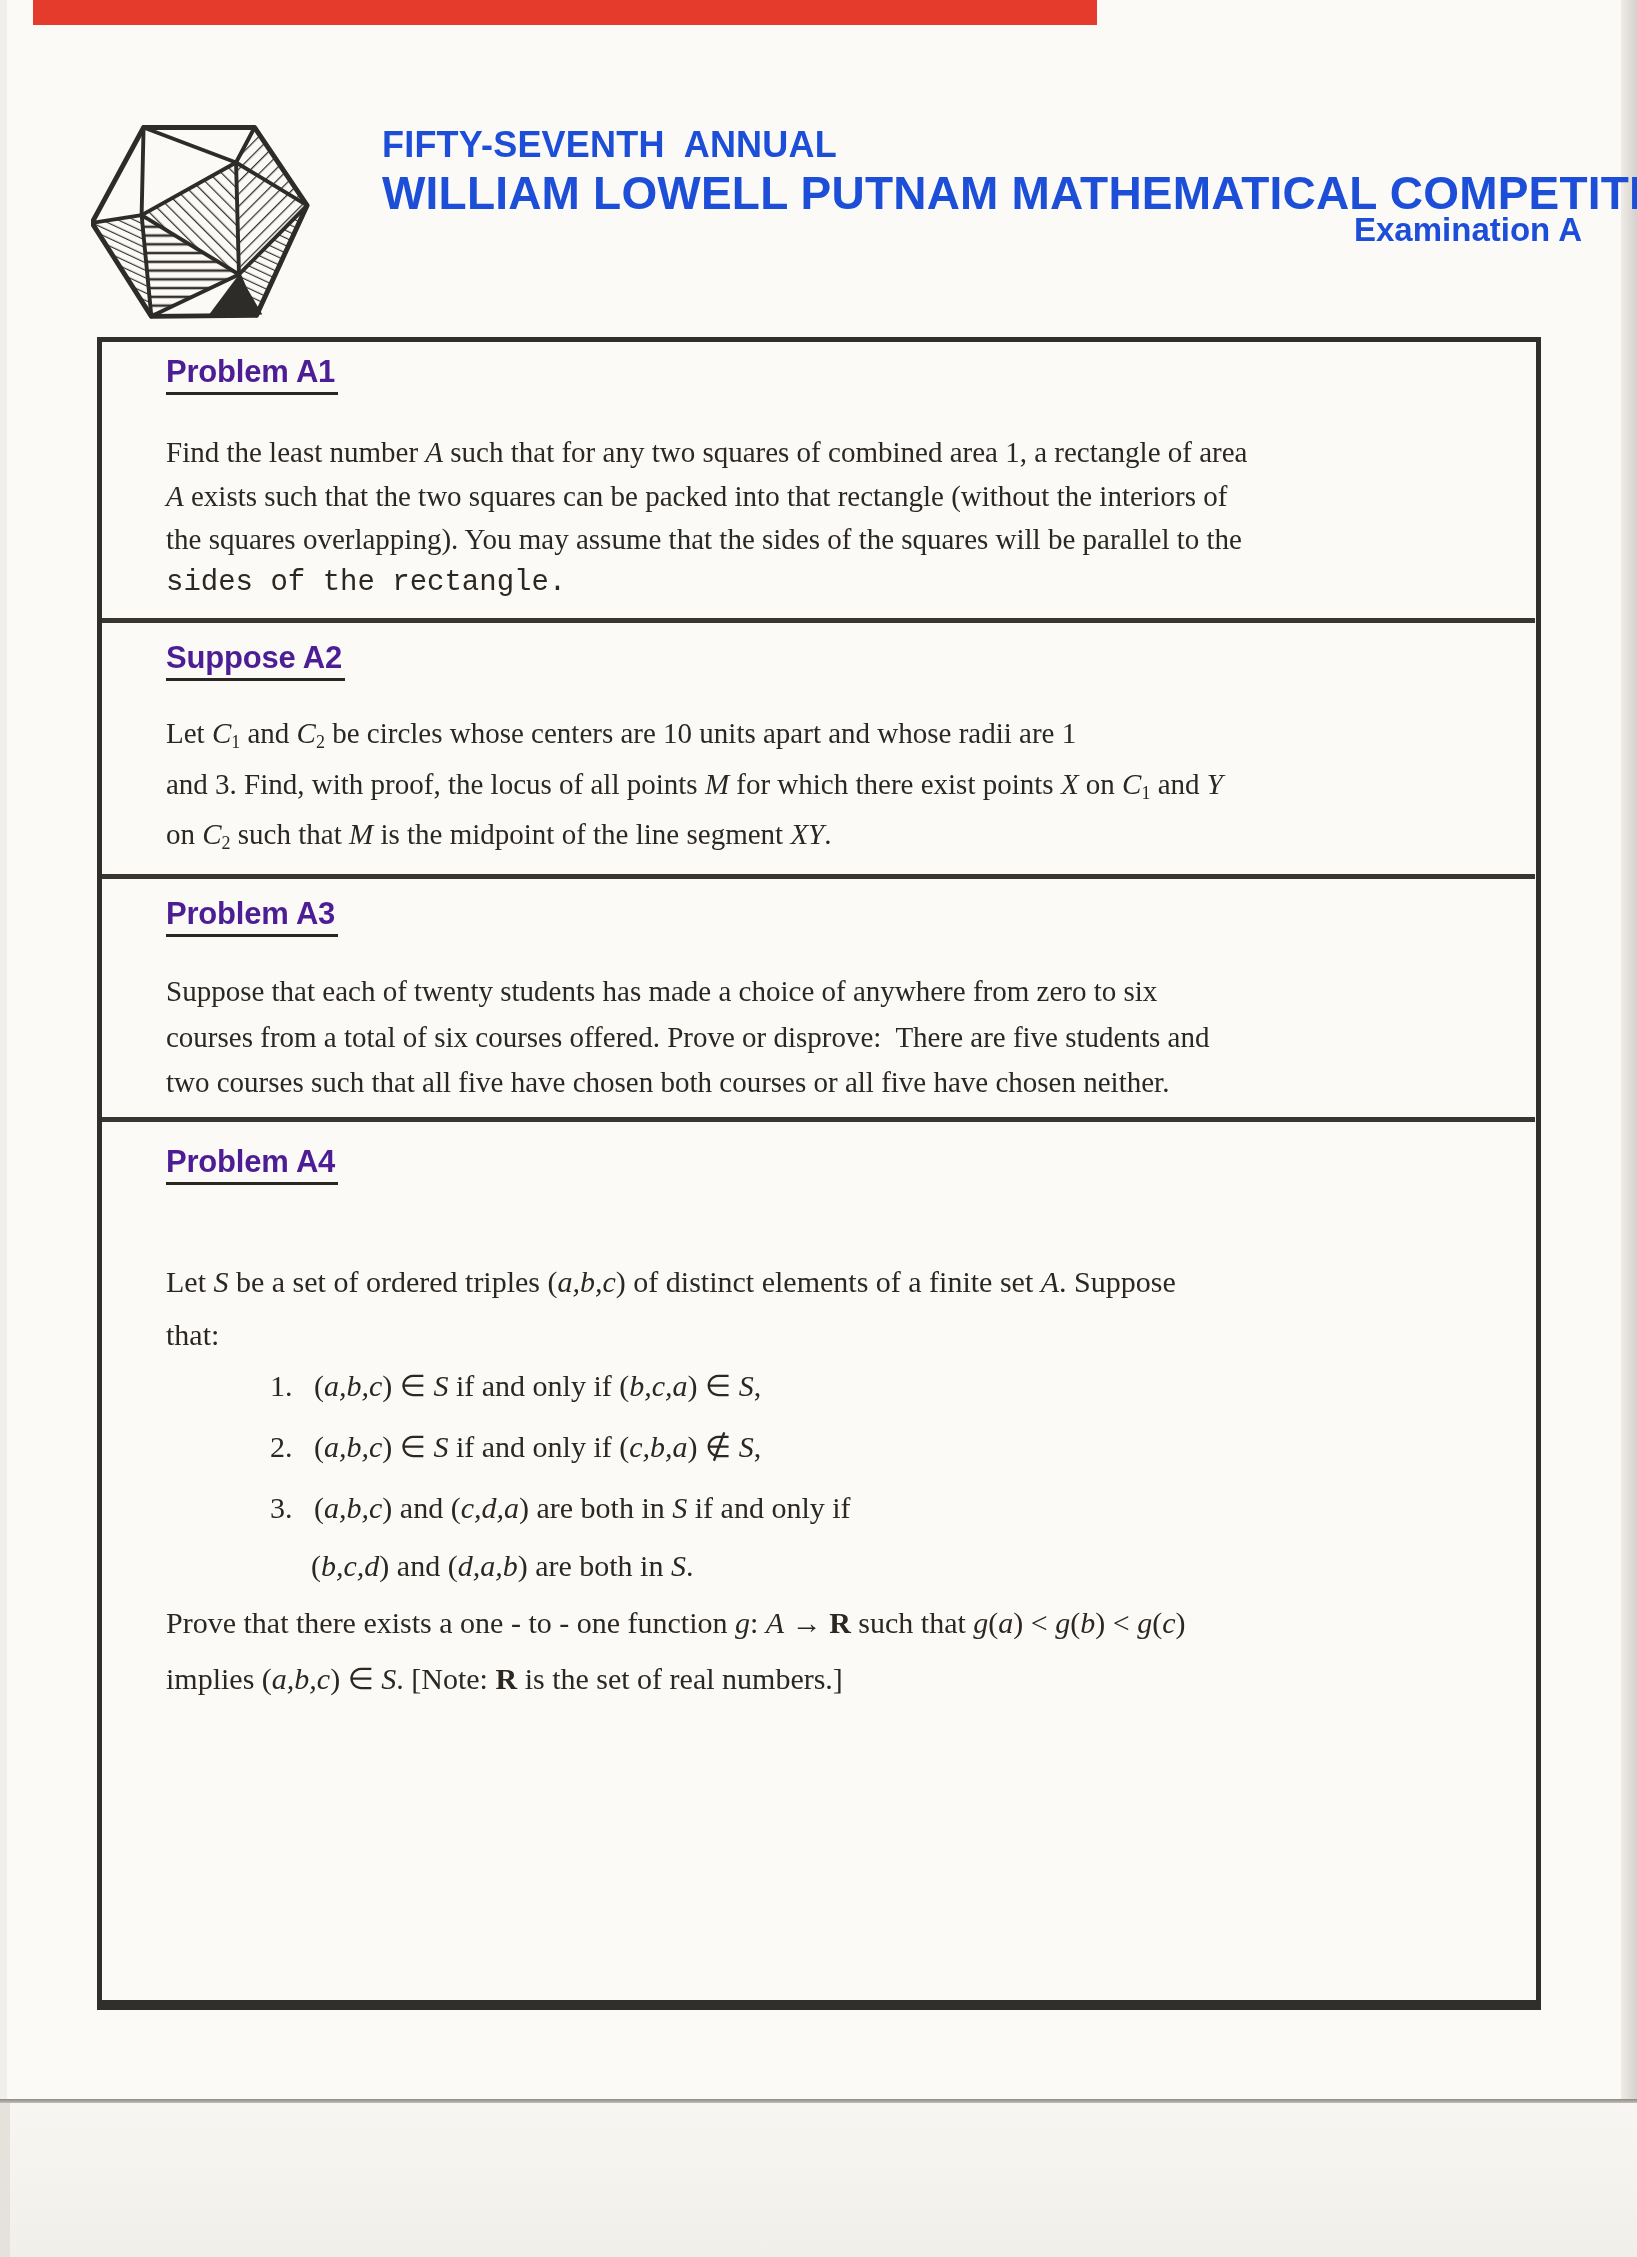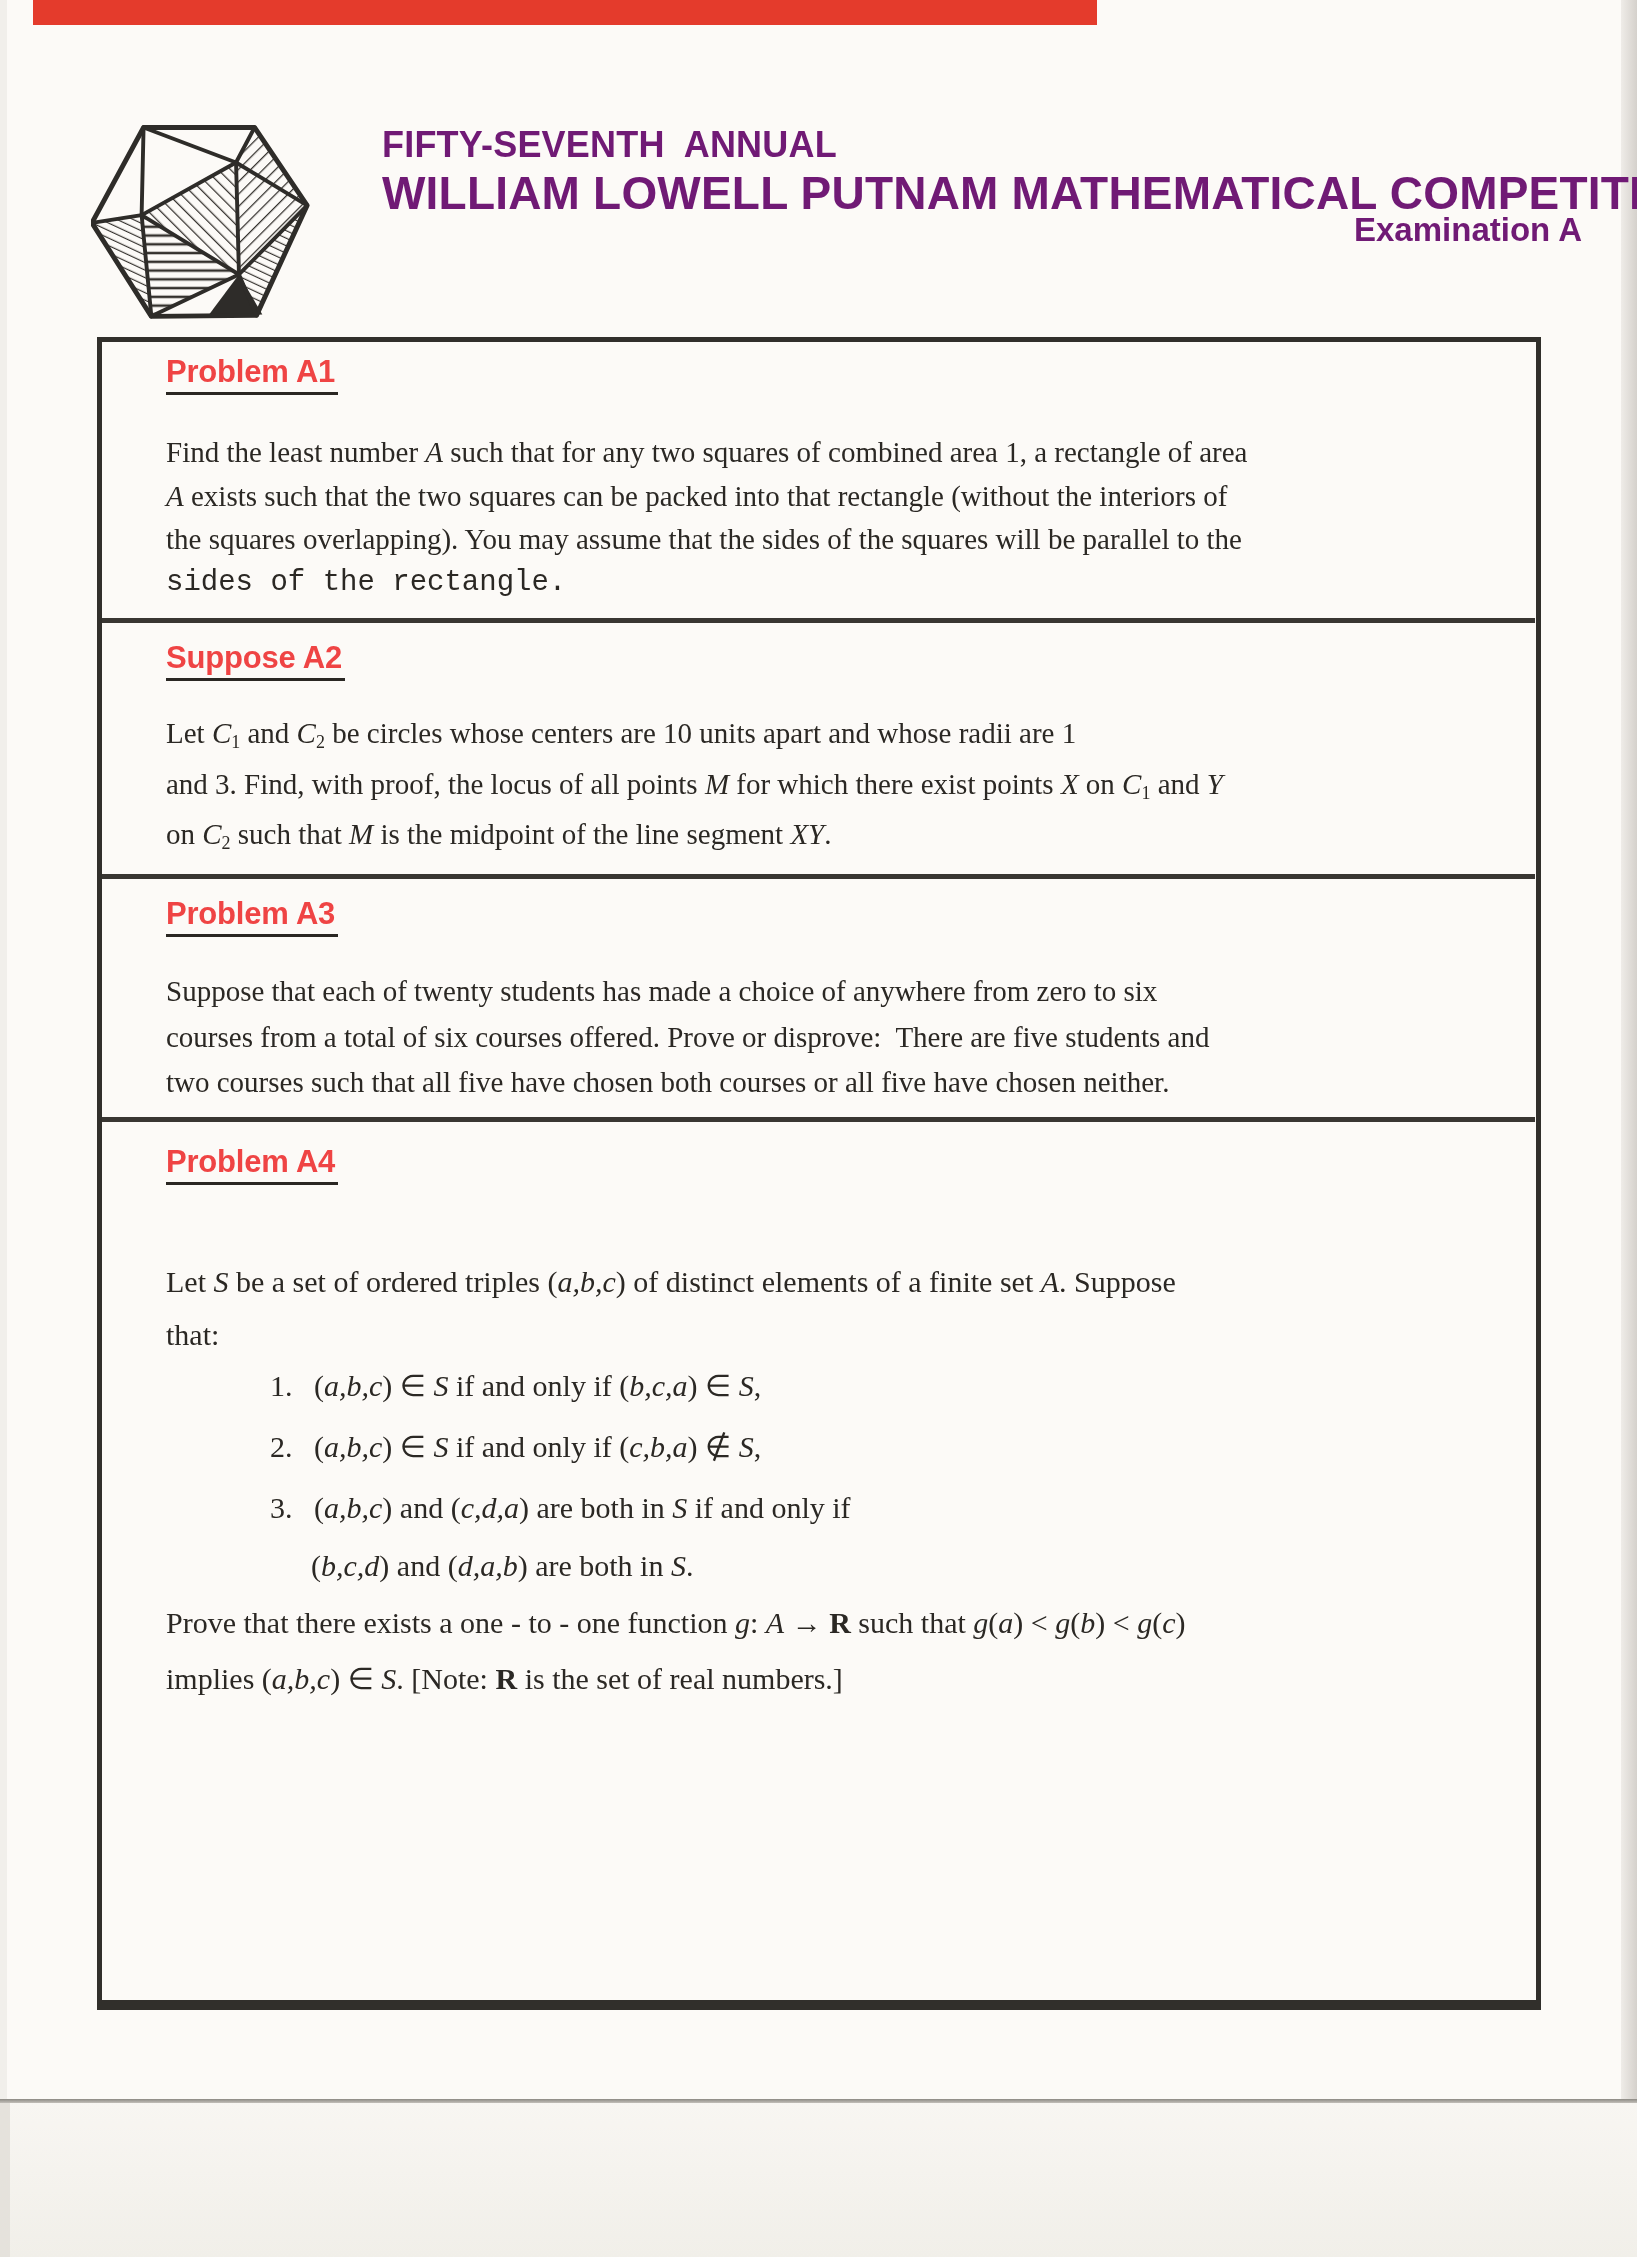--- a/index.html
+++ b/index.html
@@ -16,42 +16,42 @@
     background:linear-gradient(to right,#efece8,#d3cfca);}
   .left-edge{position:absolute;left:0;top:0;width:6.8px;height:2101px;background:#f1efeb;}
   .sheet-edge-line{position:absolute;left:0;top:2099px;width:1638px;height:3.9px;
     background:linear-gradient(to bottom,#8d8a84,#c2bfb9);}
   .lower-sheet{position:absolute;left:0;top:2103px;width:1638px;height:154px;
     background:linear-gradient(to bottom,#f8f6f2,#f1efe9);}
   .lower-sheet-left{position:absolute;left:0;top:2103px;width:9.7px;height:154px;background:#e5e2dc;}
 
   
   .hline{position:absolute;white-space:pre;
-    font-family:"Liberation Sans",sans-serif;font-weight:bold;color:#701a75;}
+    font-family:"Liberation Sans",sans-serif;font-weight:bold;color:#1d4ed8;}
   .h1{left:382px;top:124px;font-size:36px;letter-spacing:0.2px;}
   .h2{left:382px;top:166px;font-size:46px;letter-spacing:0.2px;}
   .h3{left:382px;top:212px;font-size:33px;}
   .hexam{left:1354px;top:211px;font-size:33px;}
 
   .logo{position:absolute;left:91px;top:116px;width:220px;height:205px;}
 
   
   .main-box{
     position:absolute;left:97px;top:337px;width:1444px;height:1673px;
     box-sizing:border-box;background:transparent;
     border:5.8px solid #312f2b;border-bottom-width:10.6px;
   }
   .divider{position:absolute;left:102px;width:1433px;height:4.8px;background:#393632;}
   .dv1{top:618px;} .dv2{top:874px;} .dv3{top:1117px;}
 
   
   .ptitle{
     position:absolute;left:166px;
     font-family:"Liberation Sans",sans-serif;font-weight:bold;font-size:31px;
-    color:#ef4444;letter-spacing:-0.2px;line-height:1;
+    color:#4c1d95;letter-spacing:-0.2px;line-height:1;
     border-bottom:3.9px solid #2a2723;padding:0 2.9px 4.8px 0;
   }
   .t-a1{top:356px;} .t-a2{top:642px;} .t-a3{top:898px;} .t-a4{top:1146px;}
 
   
   .lines{position:absolute;left:166px;top:0;width:1305px;height:2257px;pointer-events:none;}
   .pline{position:absolute;white-space:pre;font-size:29px;line-height:1.25;color:#2b2824;}
   .mathsec .pline{font-size:30px;}
   .sg-r{font-style:normal;}
   .sg-i{font-style:italic;}

